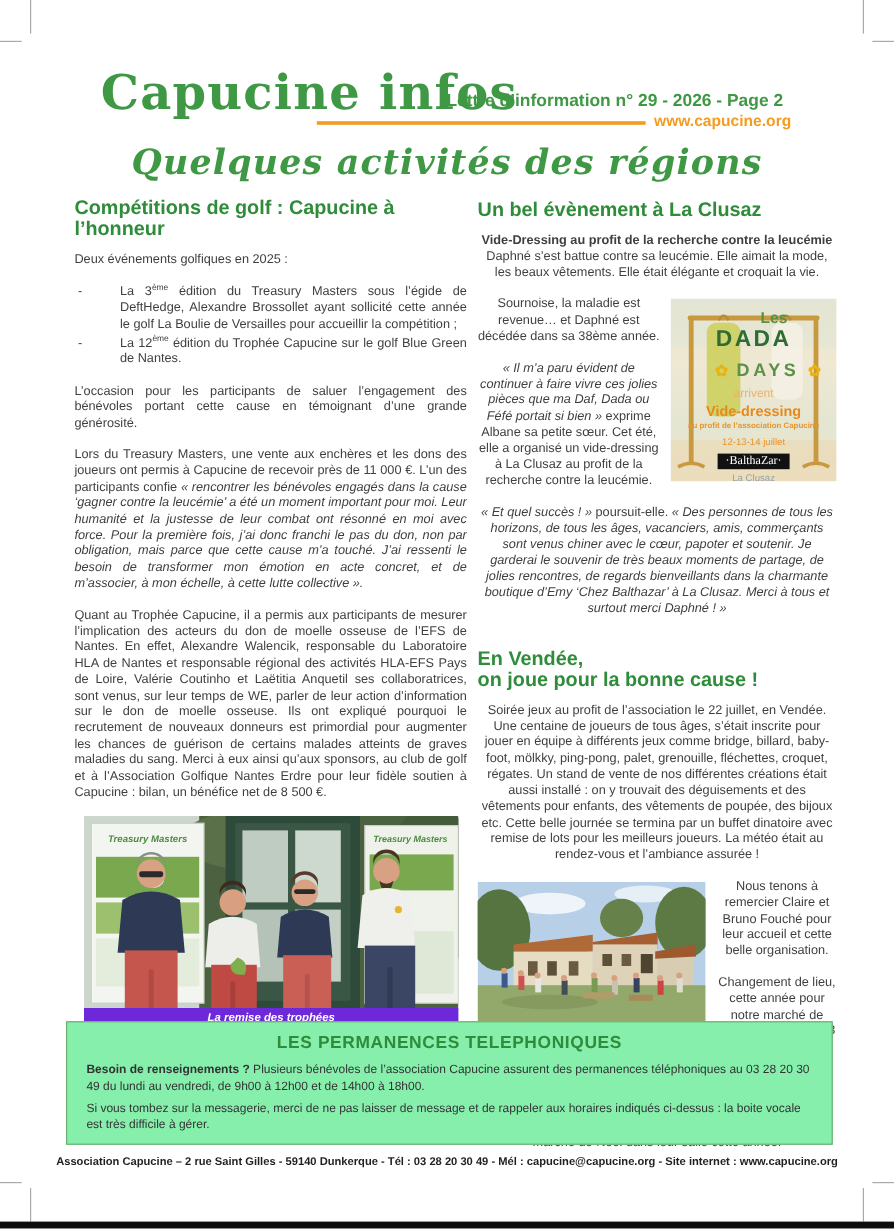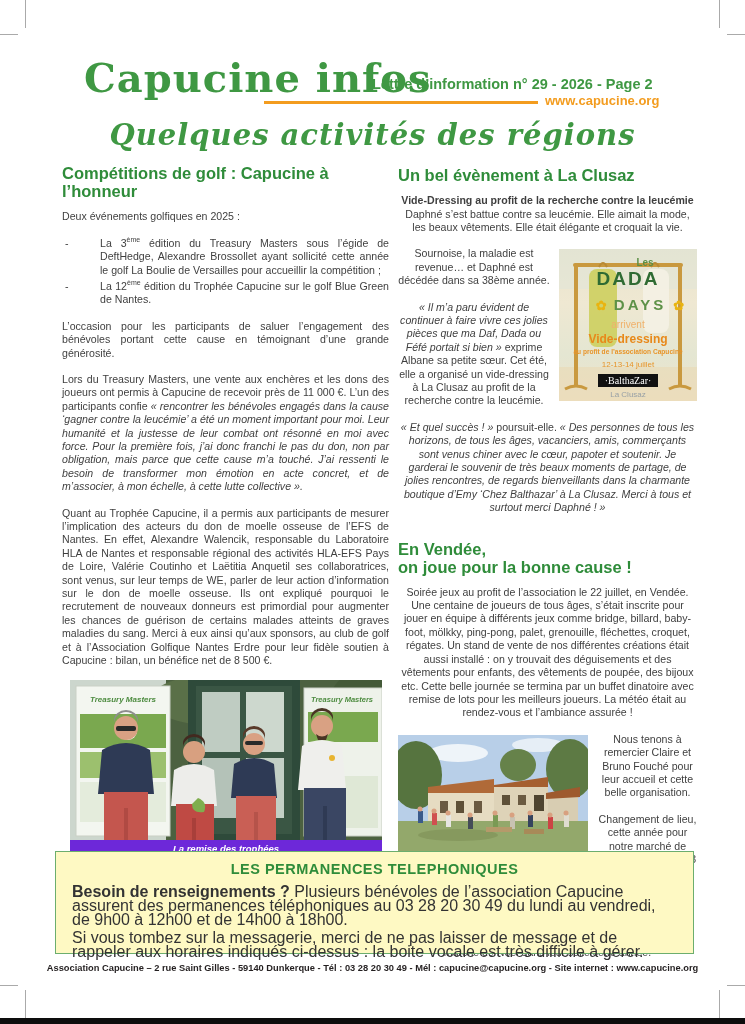--- a/index.html
+++ b/index.html
@@ -52,45 +52,45 @@
     height:18px; background:#6d28d9; color:#ffffff; text-align:center;
     font-size:9.5px; font-style:italic; font-weight:bold; line-height:18px;
   }
   
   .poster {
     float:right; width:138px; height:152px; margin:2px 0 6px 9px;
     position:relative; overflow:hidden; text-align:center;
     background:linear-gradient(180deg,#e7e3cc 0%, #efe8d2 35%, #e4e6d2 70%, #efe3c8 100%);
   }
   .poster .rack { position:absolute; left:0; top:0; }
-  .p-les   { position:relative; margin-top:8px;  font-size:10px; color:#5b8f44; font-weight:bold;padding-left:34px; }
+  .p-les   { position:relative; margin-top:8px;  font-size:13px; color:#5b8f44; font-weight:bold;padding-left:34px; }
   .p-dada  { position:relative; font-size:19px; font-weight:bold; color:#2f6b33; letter-spacing:2px; }
   .p-days  { position:relative; font-size:15px; font-weight:bold; color:#5d9147; letter-spacing:3px; margin-top:6px;padding-left:24px;}
   .p-days .fl { color:#e9b410; font-size:13px; letter-spacing:0; }
   .p-arr   { position:relative; font-size:10px; color:#f0b06a; margin-top:6px; }
   .p-vd    { position:relative; font-size:12px; font-weight:bold; color:#e8891a; margin-top:2px;}
   .p-profit{ position:relative; font-size:6.6px; font-weight:bold; color:#e8952a; margin-top:2px;}
   .p-dates { position:relative; font-size:8px; color:#e8952a; margin-top:5px;}
   .p-shop  { position:relative; display:inline-block; margin-top:5px; background:#111111; color:#ffffff;
              font-family:"Liberation Serif", serif; font-size:10px; padding:1px 7px; }
   .p-place { position:relative; font-size:8px; color:#98a0a6; margin-top:2px;}
   
   .vendee-photo { float:left; width:190px; margin:2px 10px 4px 0; }
   .vendee-heading { clear:both; padding-top:12px; }
   .vendee-heading div { font-size:16.5px; font-weight:bold; color:#2f8c3a; line-height:18px; }
   
   .perm-box {
     position:absolute; left:55px; top:851px; width:639px; height:103px;
-    border:1.5px solid #6cae6e; background:#fef9c3;
+    border:1.5px solid #6cae6e; background:#86efac;
   }
   .perm-box h3 {
     margin-top:9px; text-align:center; font-size:14.5px; font-weight:bold;
     color:#2f8c3a; letter-spacing:0.5px;
   }
-  .perm-box p { margin:8px 16px 0 16px; font-size:16px; line-height:13.8px; color:#333333; }
+  .perm-box p { margin:8px 16px 0 16px; font-size:10px; line-height:13.8px; color:#333333; }
   .perm-box p.second { margin-top:5px; }
   
   .footer {
     position:absolute; left:0; top:963px; width:100%; text-align:center;
     font-size:9.3px; color:#231f20;font-weight:bold;
   }
   .bottom-bar { position:absolute; left:0; bottom:0; width:100%; height:6px; background:#0d0d0d; }
   .clearfix::after { content:""; display:block; clear:both; }
 </style>
 </head>

